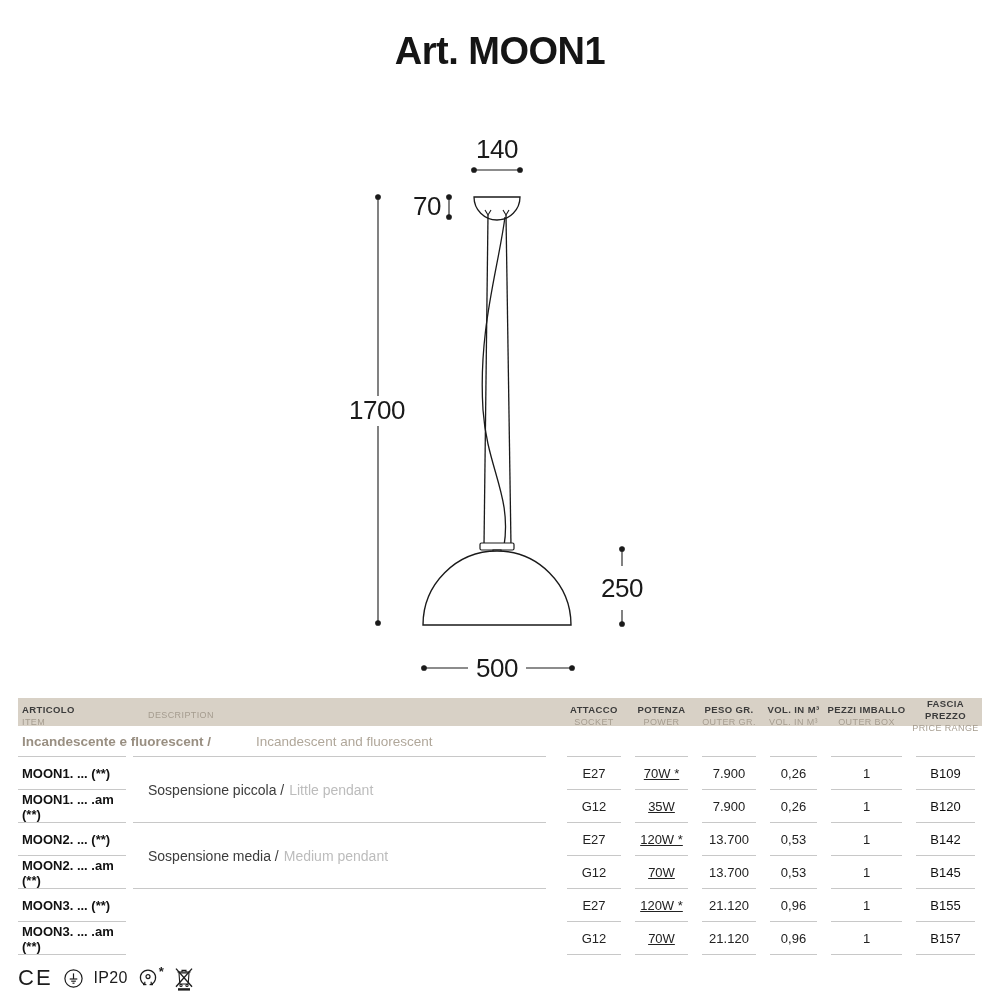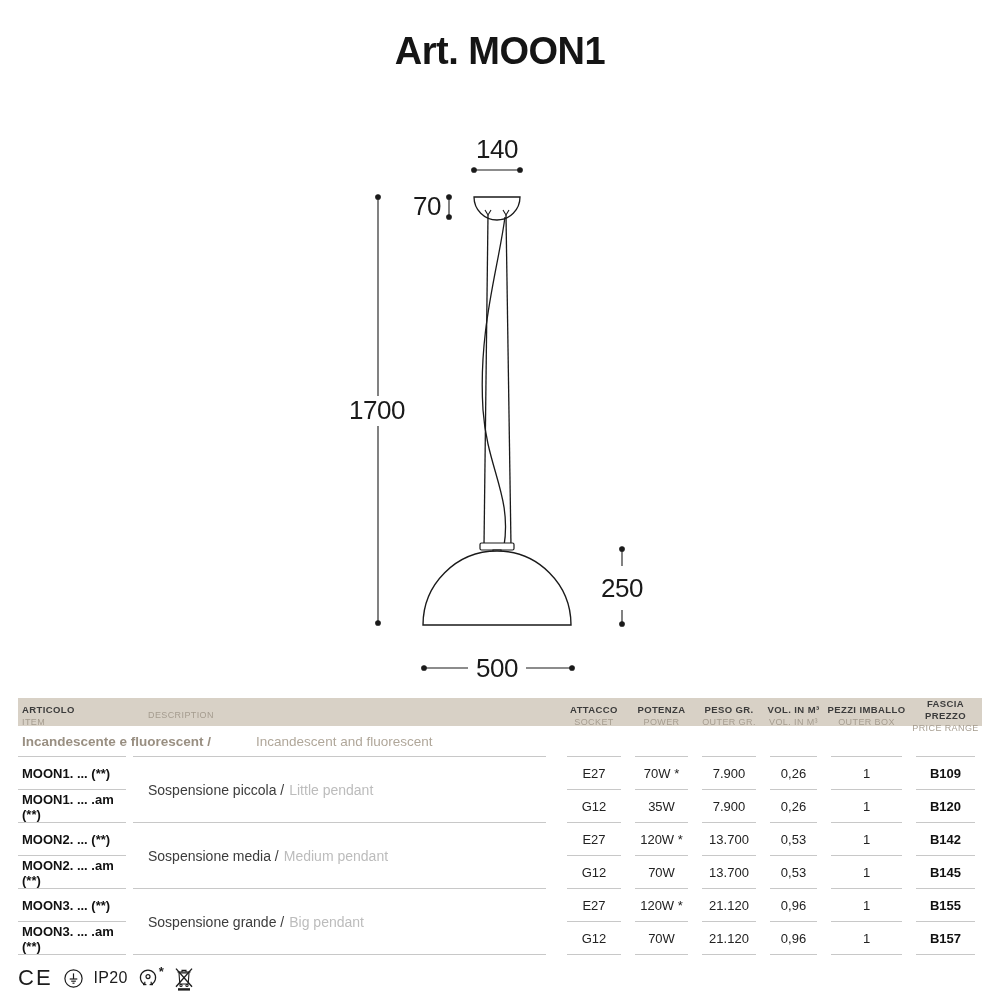--- a/index.html
+++ b/index.html
@@ -35,25 +35,25 @@
   .toprule .s1{margin-right:4px;}
   .toprule .s2{margin-left:3px;margin-right:14px;}
   .toprule .sd{margin-left:7px;margin-right:7px;}
 
   .group{grid-template-rows:33px 33px;}
   .cell{position:relative;display:flex;align-items:center;font-size:13px;color:#222;}
   .c-item{grid-column:1;padding-left:4px;font-weight:bold;color:#111;}
   .c-desc{grid-column:2;grid-row:1 / span 2;padding-left:18px;font-size:14px;}
   .d-it{color:#3c3c3c;}
   .d-en{color:#bcbcbc;margin-left:5px;}
-  .c3{grid-column:3;}.c4{grid-column:4;}.c5{grid-column:5;}
+  .c3{grid-column:3;}.c4{grid-column:4;text-decoration:underline;}.c5{grid-column:5;}
   .c6{grid-column:6;}.c7{grid-column:7;}.c8{grid-column:8;}
   .r1{grid-row:1;}.r2{grid-row:2;}
   .cen{justify-content:center;}
-  .price{font-weight:bold;color:#111;}
+  .price{font-weight:normal;color:#111;}
   .ul::after{content:"";position:absolute;bottom:0;left:7px;right:7px;
              border-bottom:1px solid #c8c8c8;}
   .c-item.ul::after{left:0;right:4px;}
   .c-desc.ul::after{left:3px;right:14px;}
 
   
   .footer{position:absolute;left:18px;top:961px;height:34px;display:flex;
           align-items:center;gap:10px;color:#1c1c1c;}
   .ce{font-size:22px;font-weight:400;letter-spacing:2px;}
   .ip{font-size:16px;font-weight:500;letter-spacing:0.3px;}
@@ -211,24 +211,20 @@
       <div class="cell c3 r2 cen ul">G12</div>
       <div class="cell c4 r2 cen ul">70W</div>
       <div class="cell c5 r2 cen ul">13.700</div>
       <div class="cell c6 r2 cen ul">0,53</div>
       <div class="cell c7 r2 cen ul">1</div>
       <div class="cell c8 r2 cen ul price">B145</div>
     </div>
 
     <div class="group grid8">
       <div class="cell c-item r1 ul">MOON3. ... (**)</div>
-      <div class="cell c-desc ul">
-        <span class="d-it">Sospensione grande /</span>
-        <span class="d-en">Big pendant</span>
-      </div>
       <div class="cell c3 r1 cen ul">E27</div>
       <div class="cell c4 r1 cen ul">120W *</div>
       <div class="cell c5 r1 cen ul">21.120</div>
       <div class="cell c6 r1 cen ul">0,96</div>
       <div class="cell c7 r1 cen ul">1</div>
       <div class="cell c8 r1 cen ul price">B155</div>
       <div class="cell c-item r2 ul">MOON3. ... .am (**)</div>
       <div class="cell c3 r2 cen ul">G12</div>
       <div class="cell c4 r2 cen ul">70W</div>
       <div class="cell c5 r2 cen ul">21.120</div>

